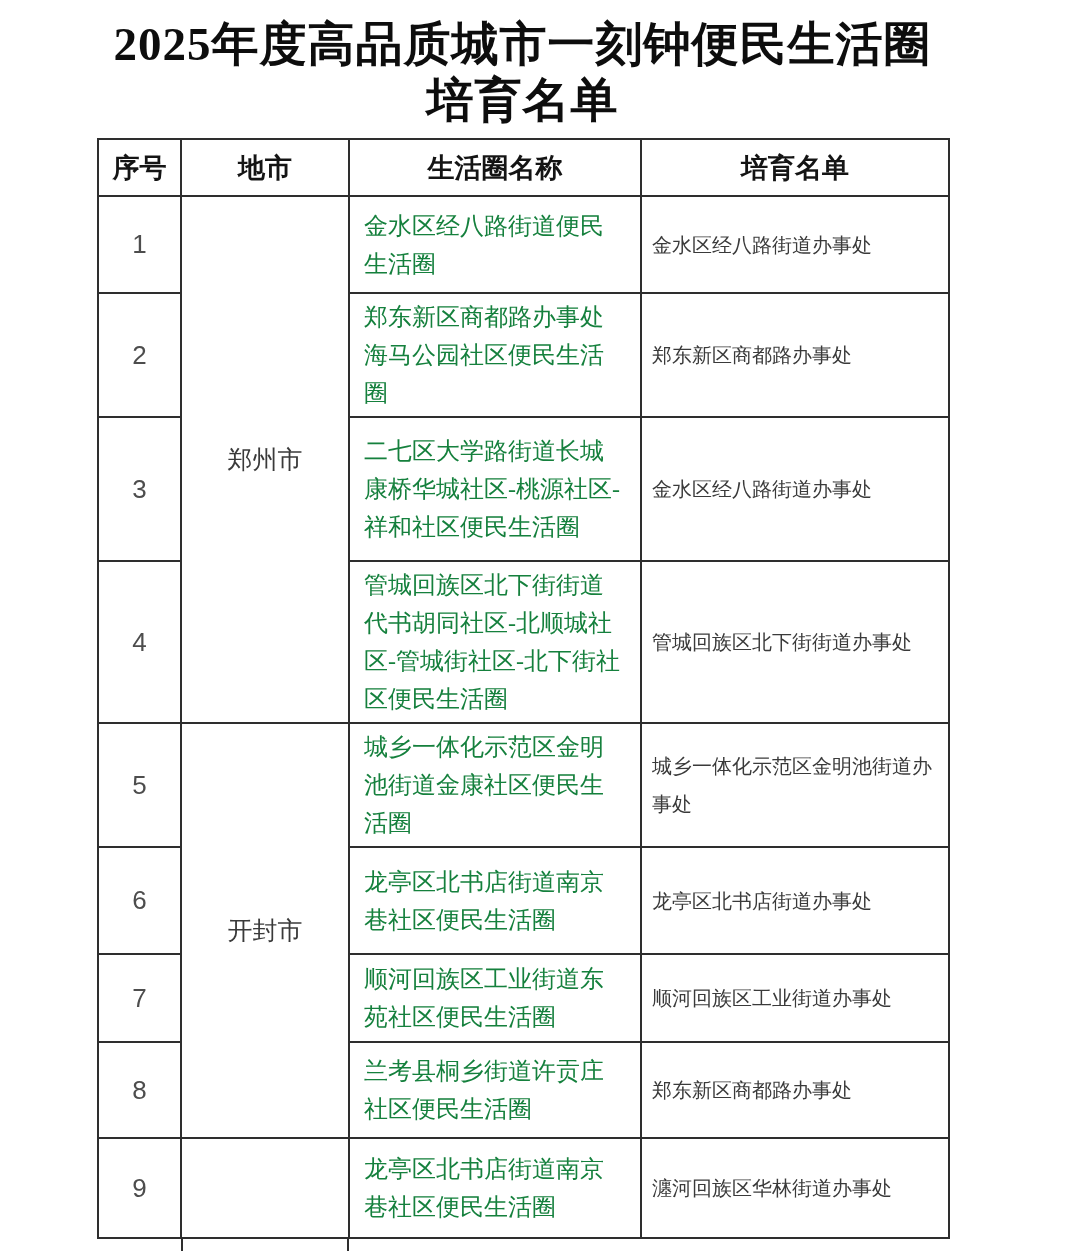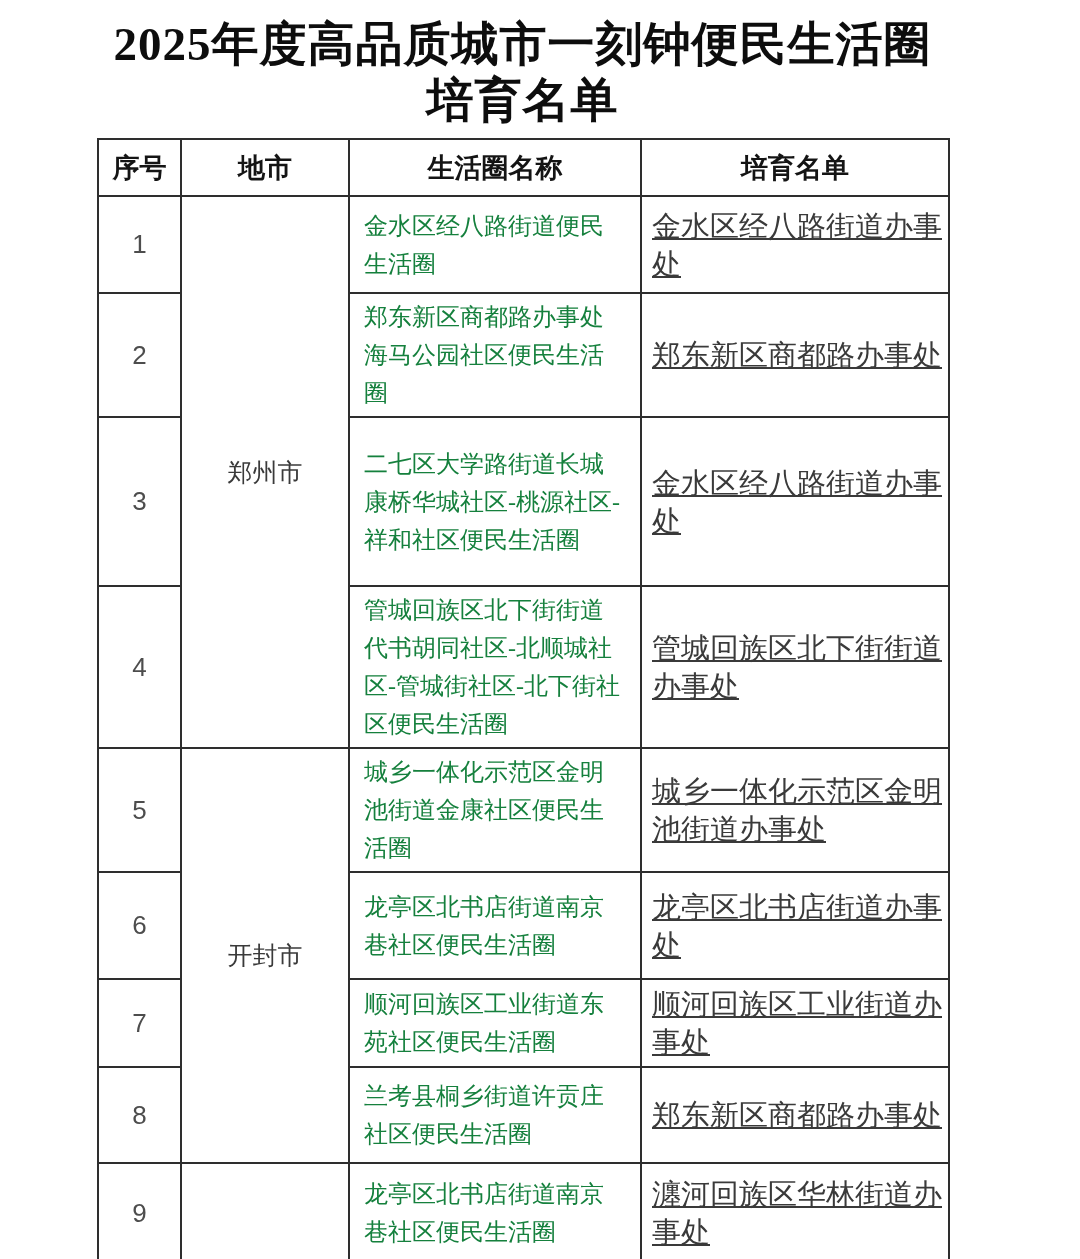--- a/index.html
+++ b/index.html
@@ -71,31 +71,30 @@
     padding: 4px;
   }
   td.circle {
     font-size: 24px;
     color: #15803d;
     text-align: left;
     line-height: 38px;
     padding: 4px 16px 4px 14px;
   }
   td.appl {
-    font-size: 29px;
+    font-size: 20px;
     color: #3a3a3a;
     text-align: left;
     line-height: 38px;
     padding: 4px 2px 4px 10px;
-    text-decoration: underline;
   }
   
   tbody tr:nth-child(1) td { height: 97px; }
   tbody tr:nth-child(2) td { height: 118px; }
-  tbody tr:nth-child(3) td { height: 169px; }
+  tbody tr:nth-child(3) td { height: 144px; }
   tbody tr:nth-child(4) td { height: 158px; }
   tbody tr:nth-child(5) td { height: 120px; }
   tbody tr:nth-child(6) td { height: 107px; }
   tbody tr:nth-child(7) td { height: 88px; }
   tbody tr:nth-child(8) td { height: 96px; }
   tbody tr:nth-child(9) td { height: 100px; }
   
   td.open-bottom { border-bottom: none; position: relative; }
   td.open-bottom::before,
   td.open-bottom::after {

